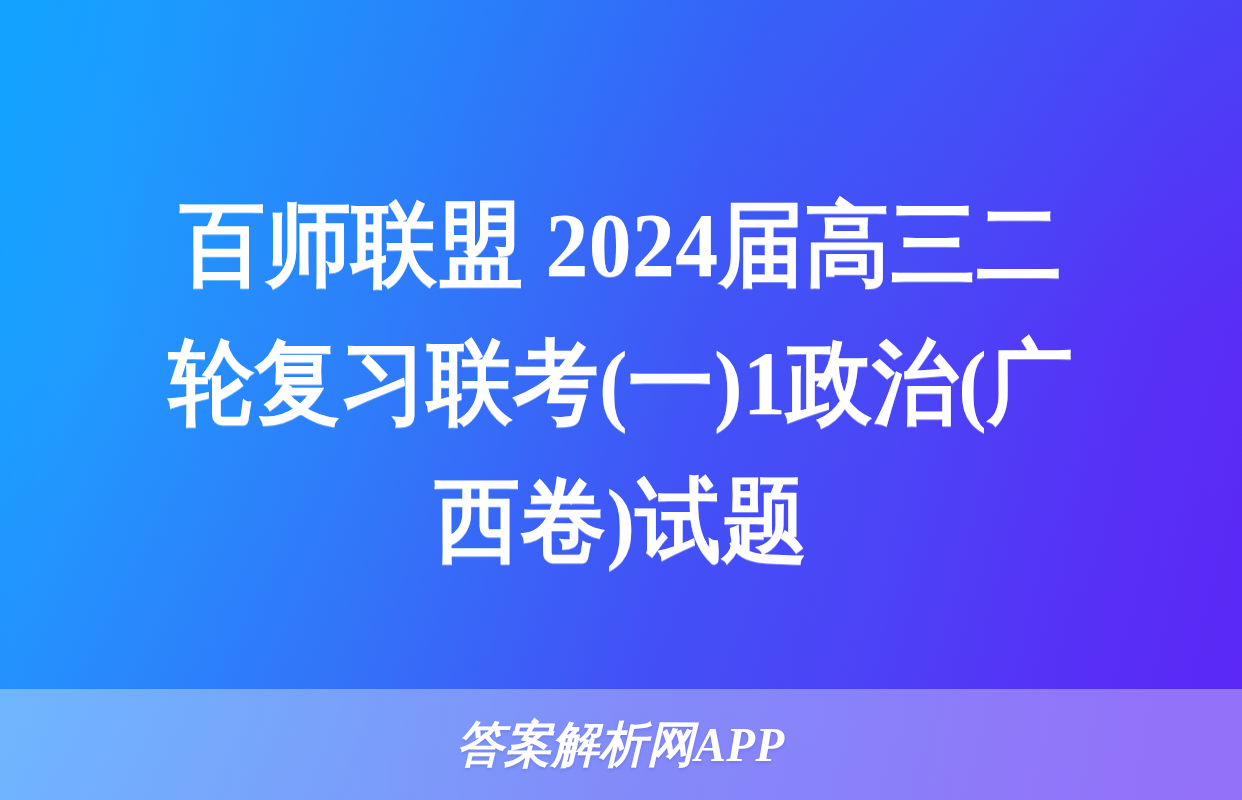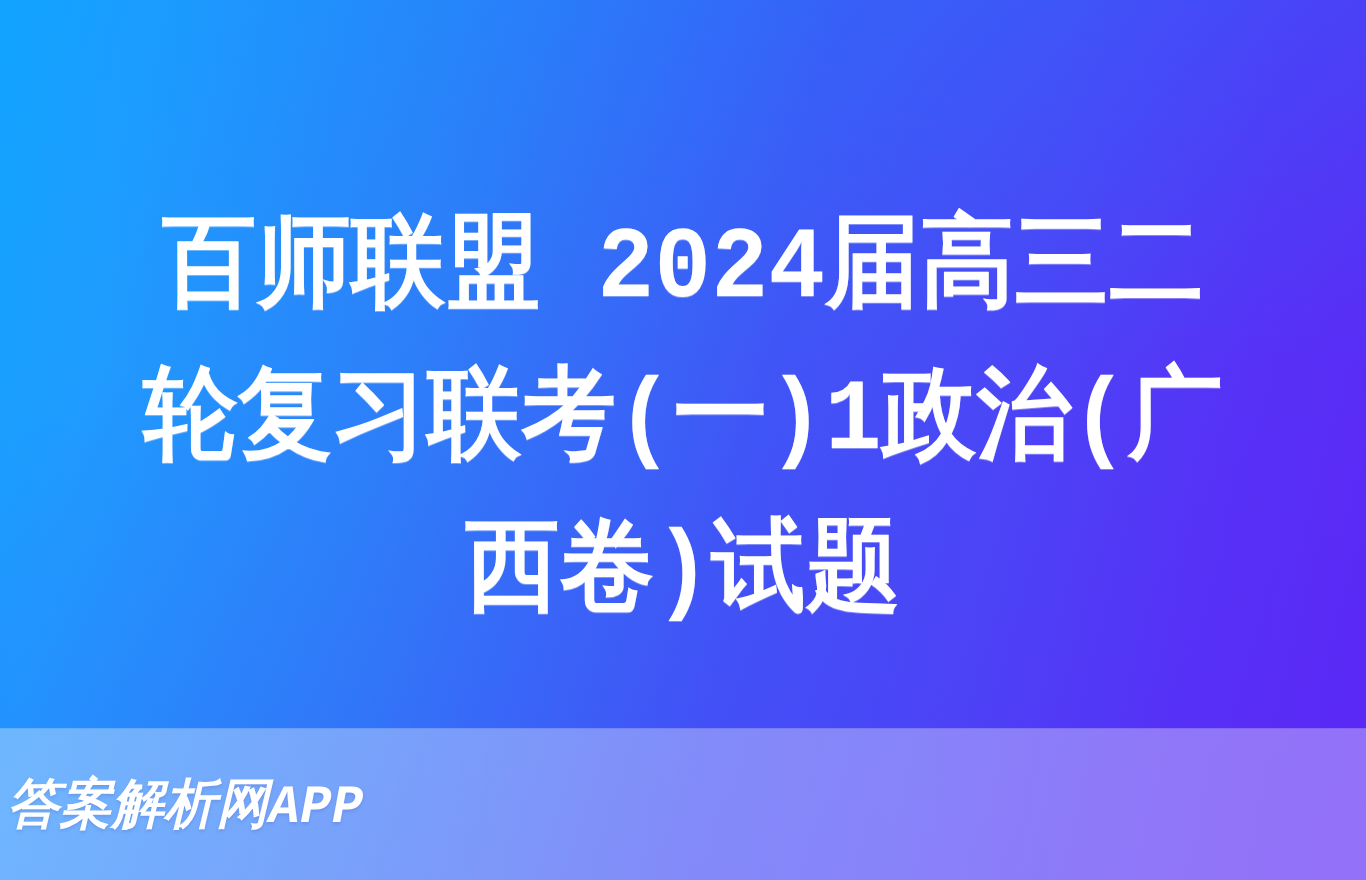--- a/index.html
+++ b/index.html
@@ -7,21 +7,21 @@
     margin: 0;
     padding: 0;
     background: #ffffff;
   }
 
   #cover-card {
     position: relative;
     width: 1242px;
     height: 800px;
     overflow: hidden;
-    font-family: Liberation Mono, monospace;
+    font-family: Liberation Serif, serif;
     -webkit-font-smoothing: antialiased;
   }
 
   
   #gradient-backdrop {
     position: absolute;
     inset: 0;
     background: linear-gradient(
         100deg,
         #14a3ff 0%,
@@ -65,24 +65,25 @@
     transform-origin: center center;
     text-shadow: 0 1px 0 rgba(255,255,255,0.35);
   }
 
   
   #watermark-band {
     position: absolute;
     left: 0;
     right: 0;
     bottom: 0;
-    height: 138px;
+    height: 111px;
     background: rgba(255, 255, 255, 0.34);
     display: flex;
     align-items: center;
+    justify-content: center;
   }
   #watermark-text {
     font-size: 49px;
     font-weight: 700;
     font-style: italic;
     color: #ffffff;
     letter-spacing: 0.5px;
     white-space: nowrap;
     transform: scaleX(0.96);
     text-shadow: 0 2px 3px rgba(60, 60, 160, 0.18);

